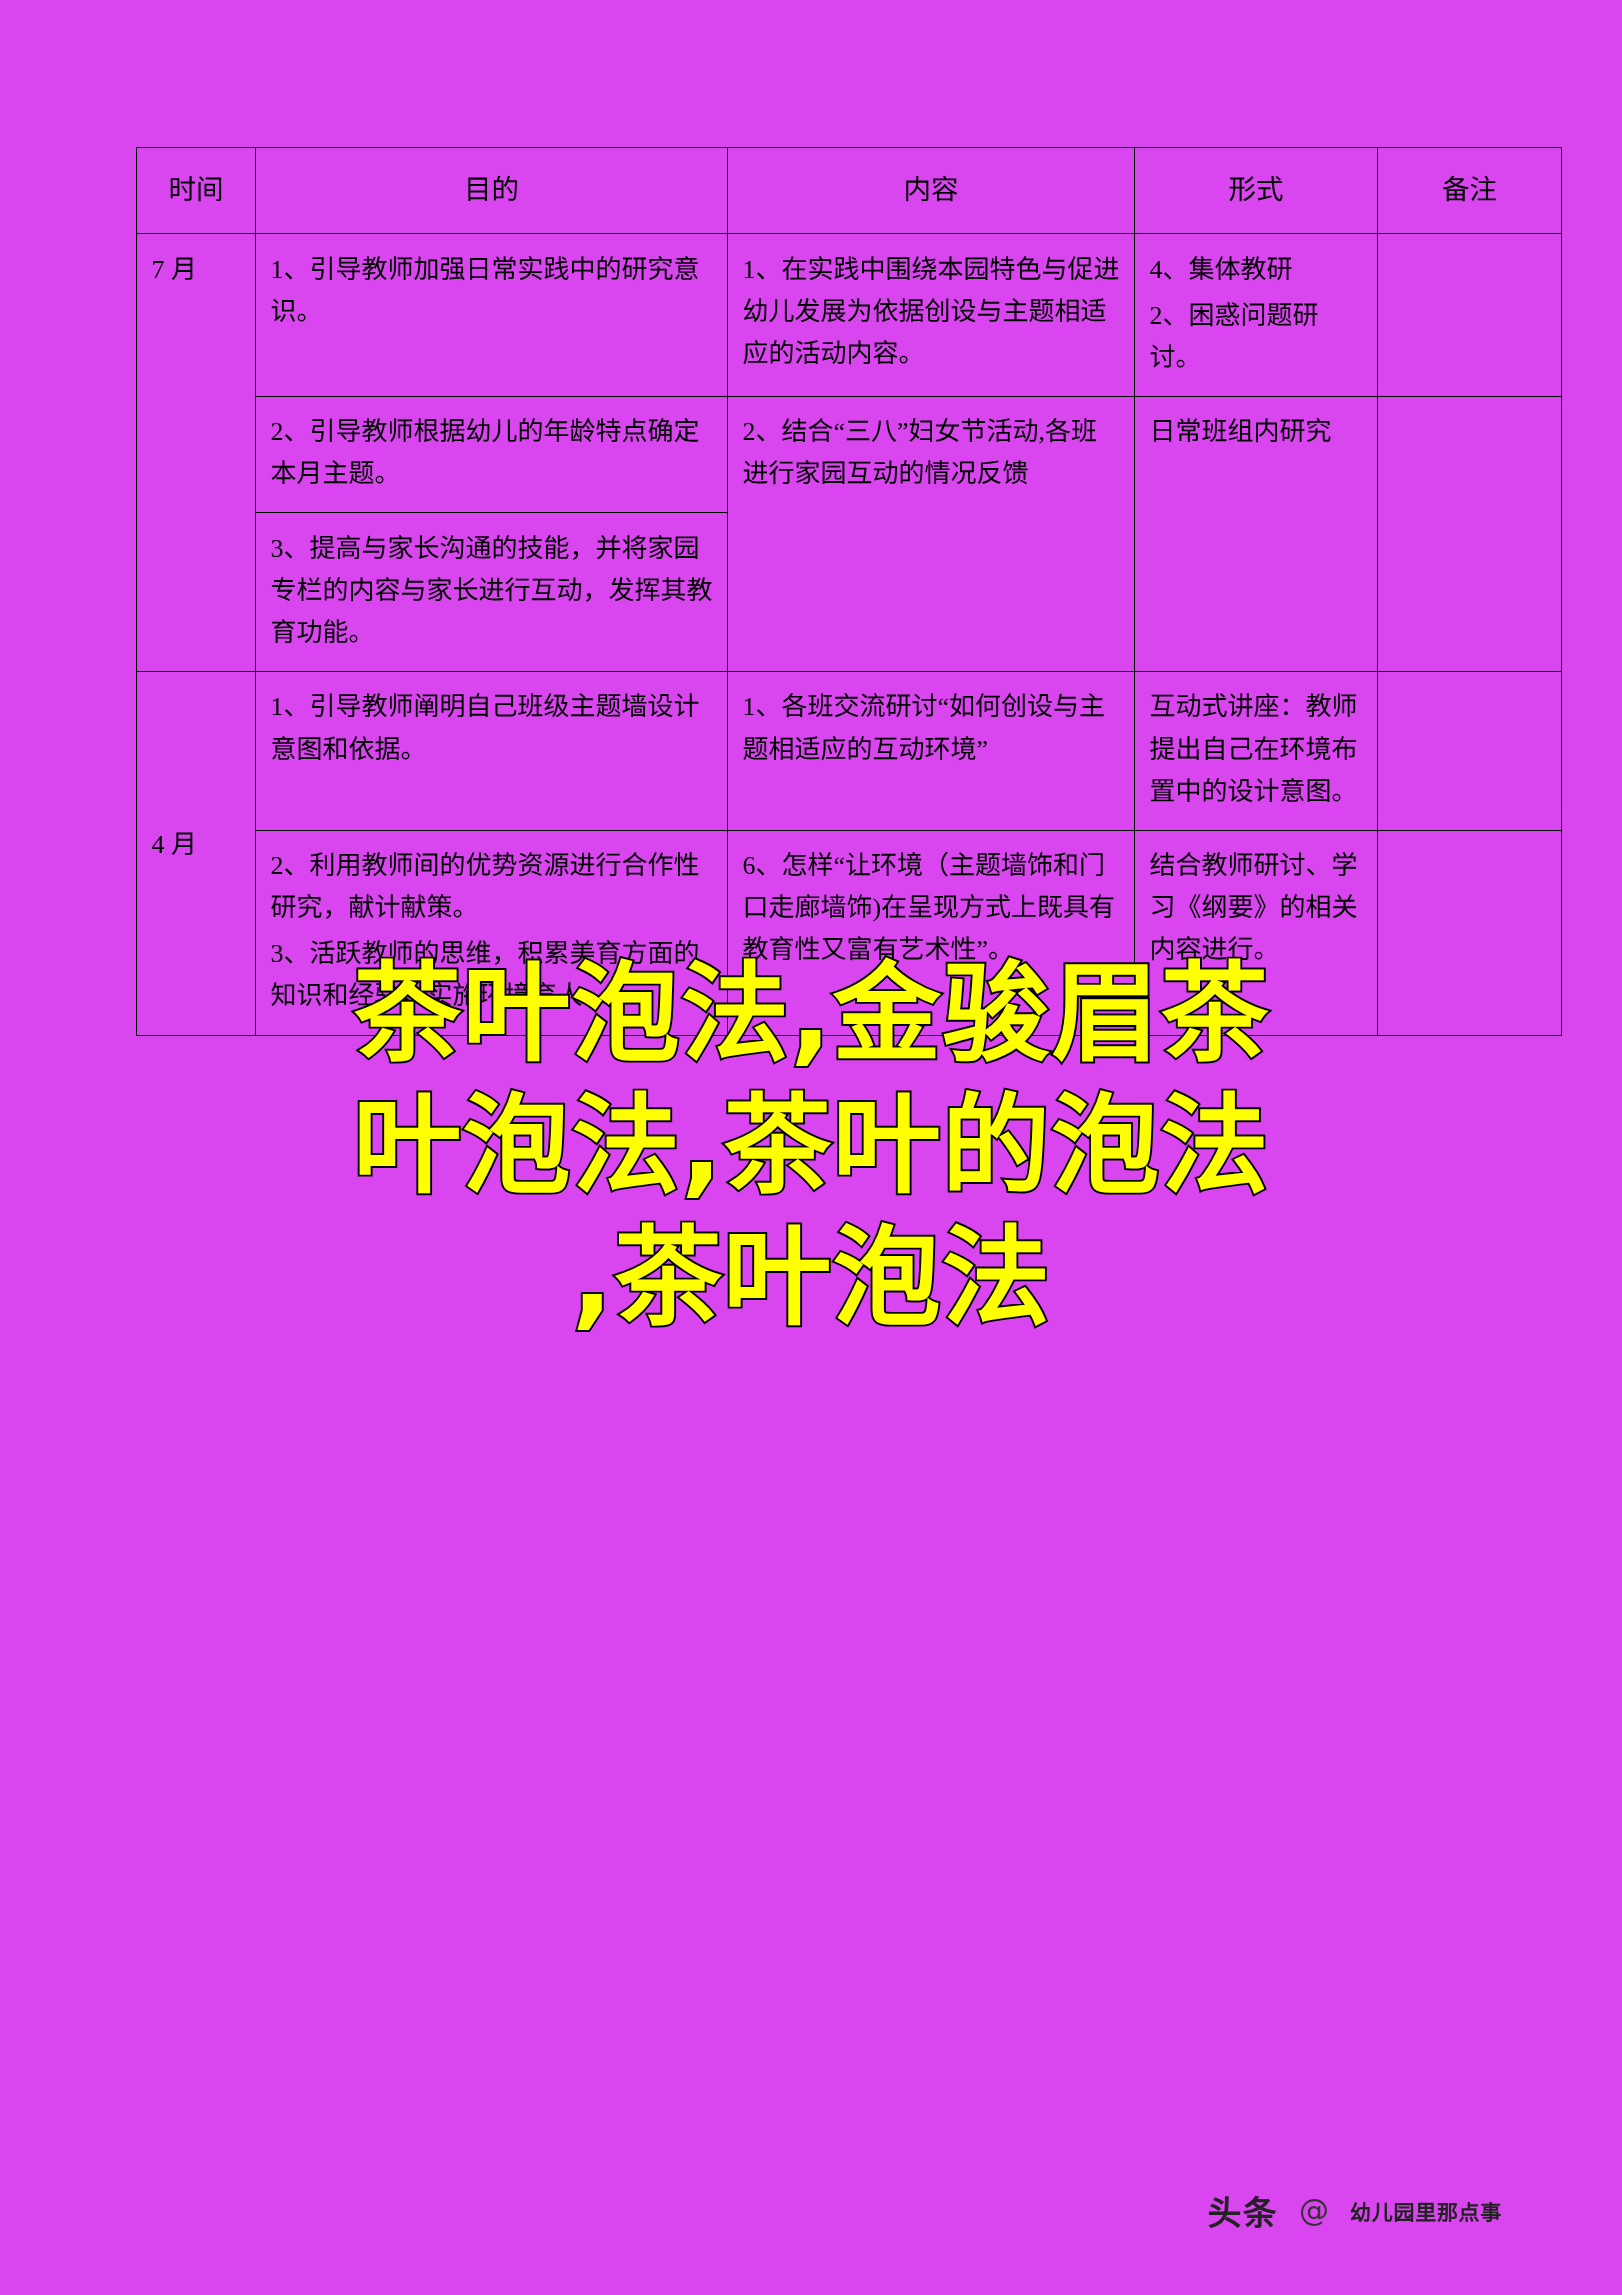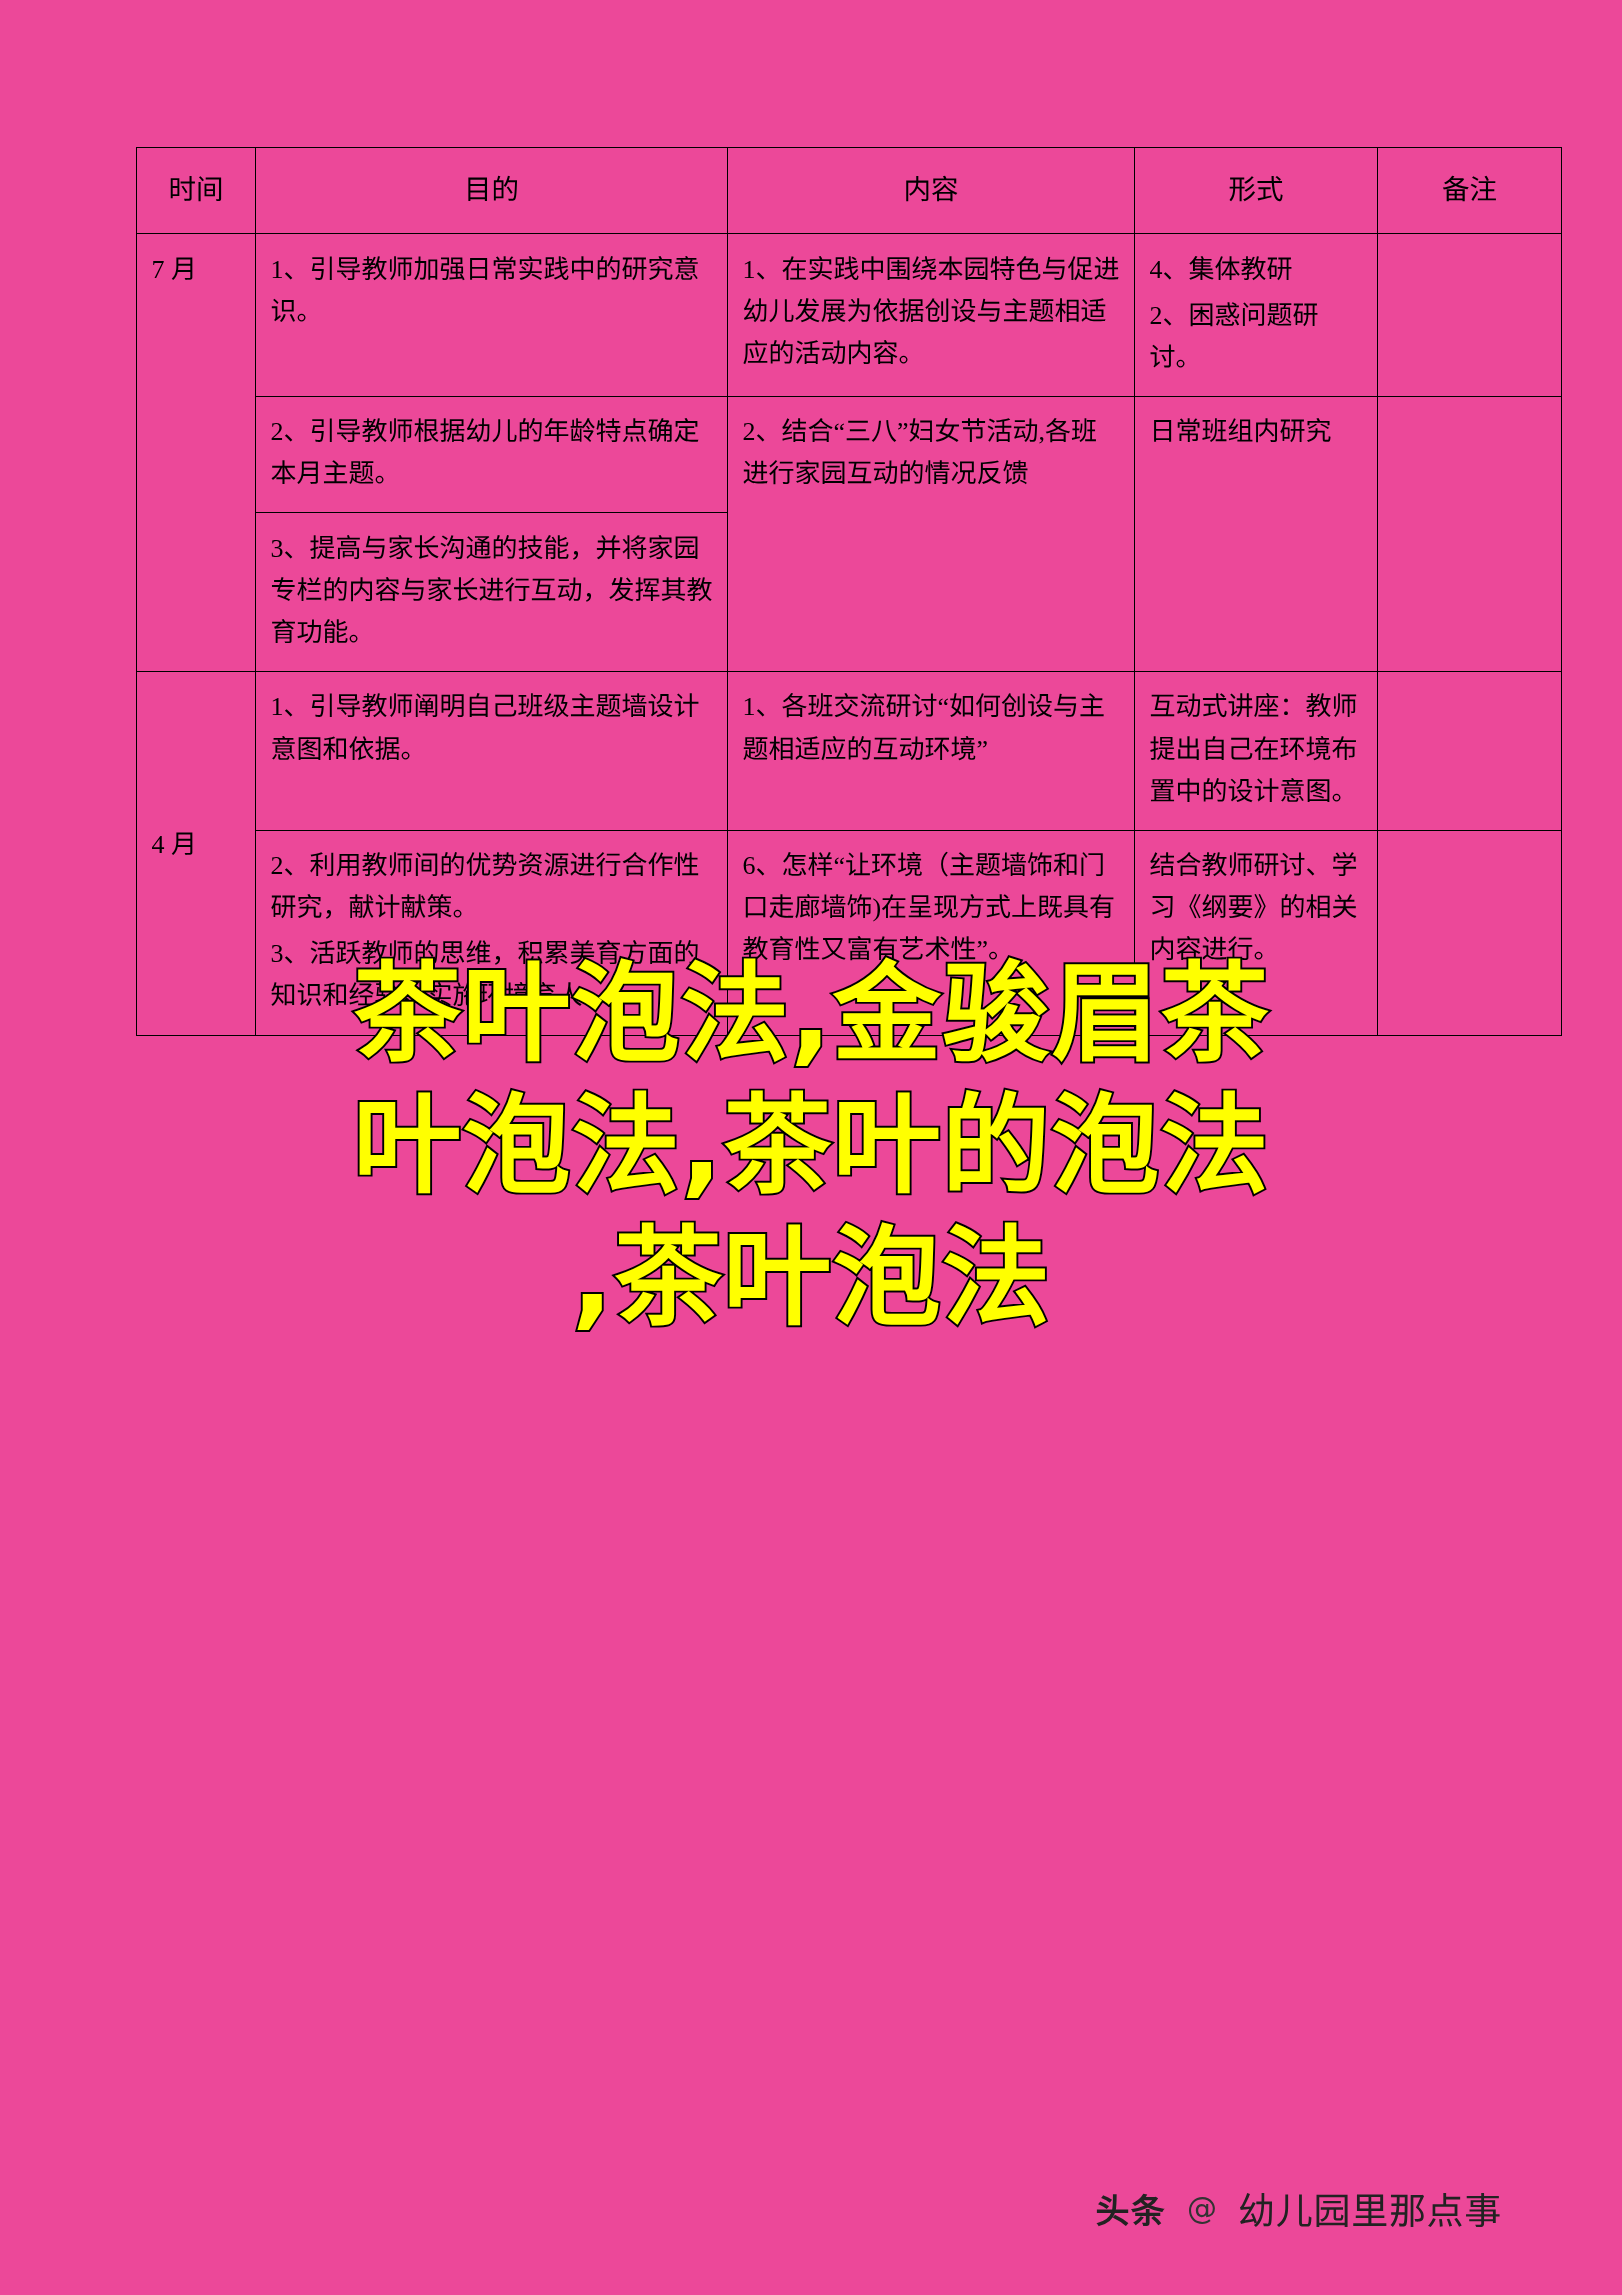--- a/index.html
+++ b/index.html
@@ -12,21 +12,21 @@
     width: 1623px;
     height: 2295px;
     position: relative;
     font-family: "Liberation Serif", "DejaVu Serif", serif;
     overflow: hidden;
   }
 
   .page {
     position: absolute;
     inset: 0;
-    background: #ec4899;
+    background: #d946ef;
   }
 
   
   .table-wrap {
     position: absolute;
     left: 136px;
     top: 147px;
     width: 1355px;
   }
   table.plan {
@@ -110,23 +110,24 @@
     font-size: 34px;
     font-weight: bold;
     color: #222;
     letter-spacing: 1.3px;
   }
   .footer-badge .at-sign {
     font-size: 30px;
     color: #333;
   }
   .footer-badge .acct {
-    font-size: 37px;
+    font-size: 21px;
     color: #222;
     letter-spacing: 0.7px;
+    font-weight: bold;
   }
 </style>
 </head>
 <body>
 
 <div class="page">
 
   <div class="table-wrap">
     <table class="plan">
       <thead>

